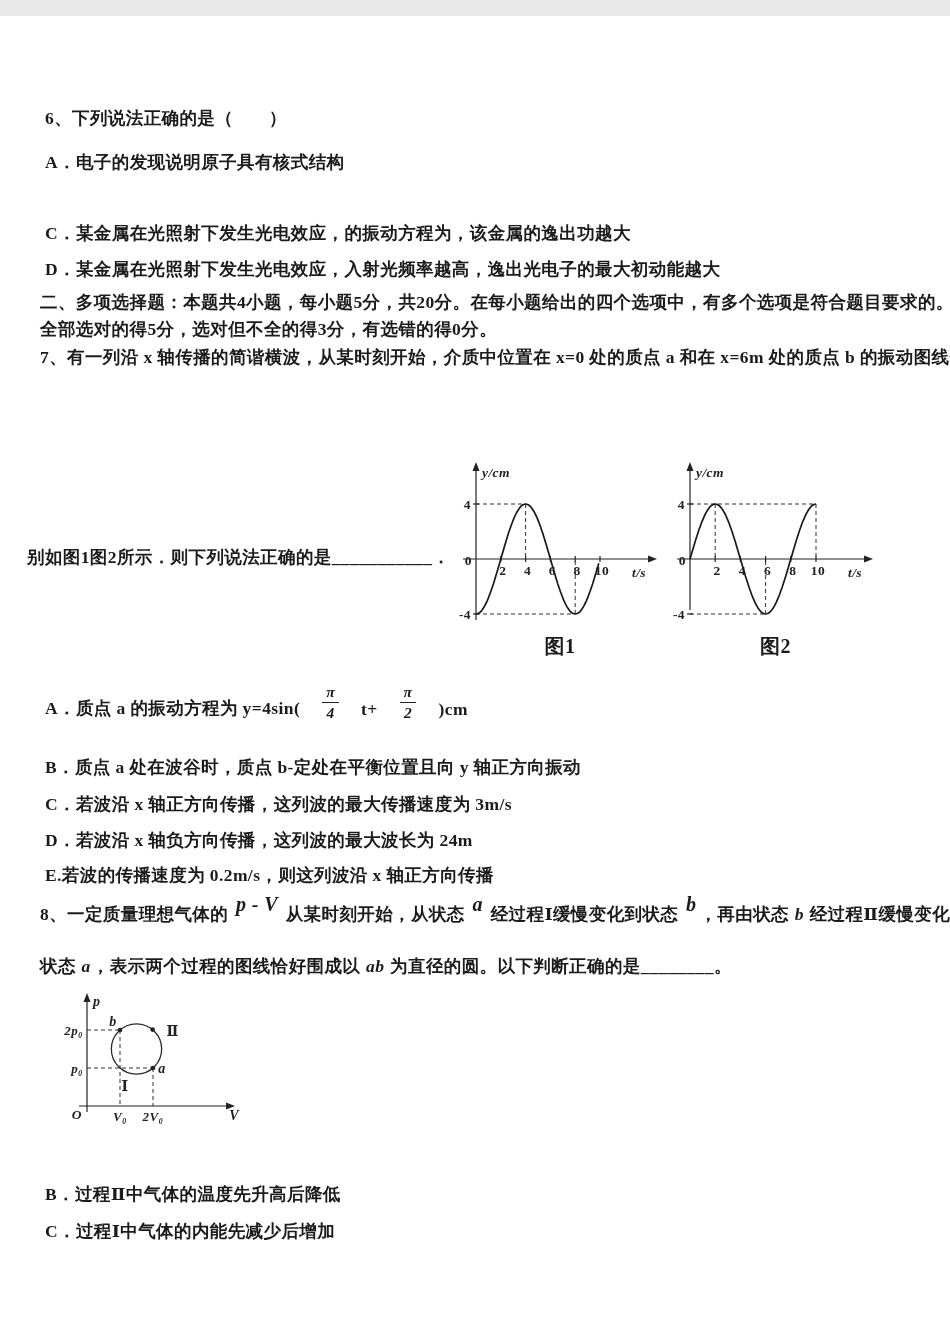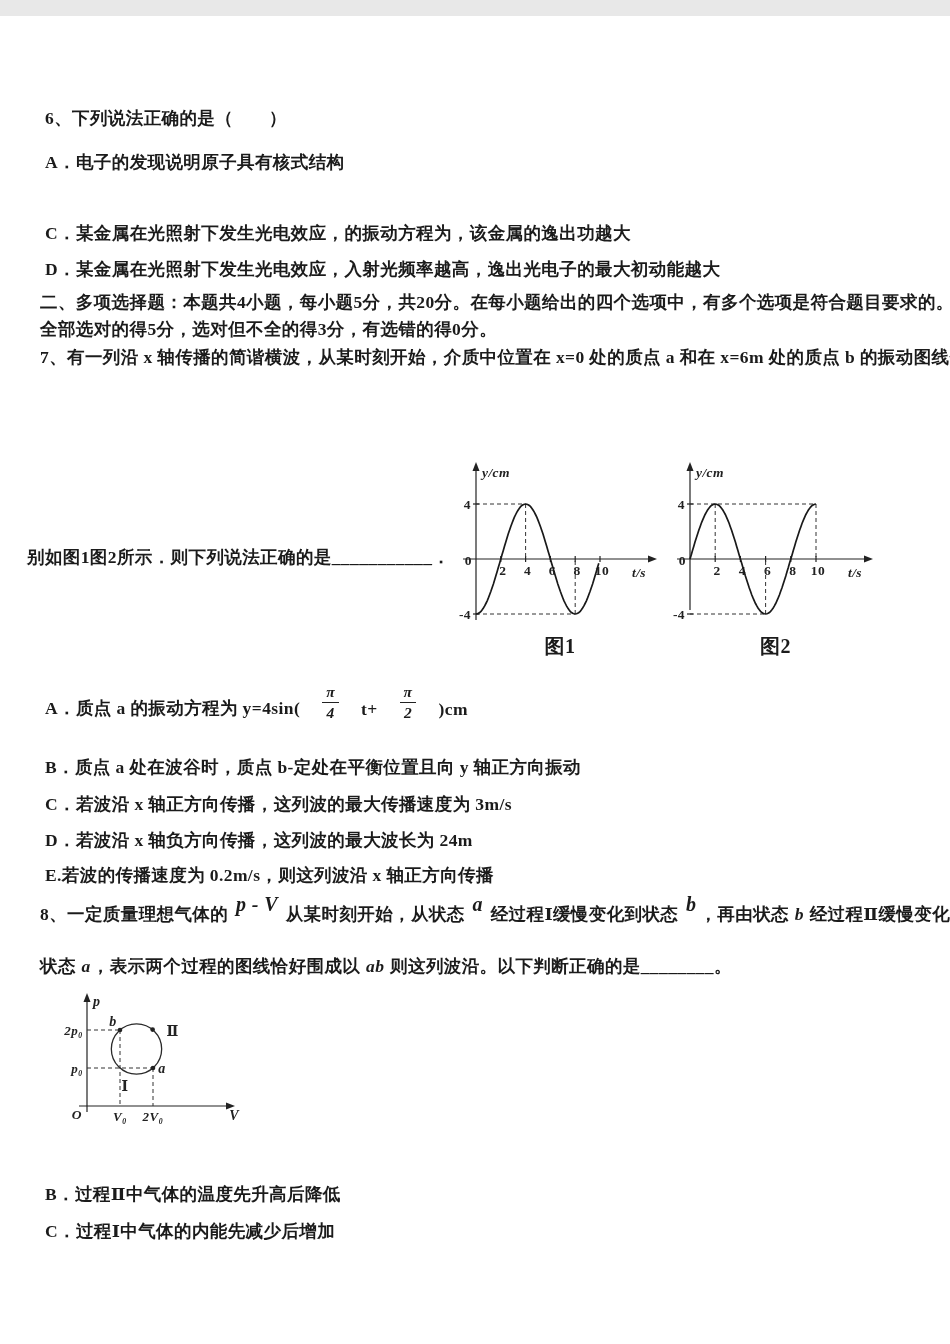--- a/index.html
+++ b/index.html
@@ -116,21 +116,21 @@
       <span class="den">2</span>
     </span>
     <span>)cm</span>
   </div>
   <div class="abs" style="left:45px;top:739px">B．质点 a 处在波谷时，质点 b-定处在平衡位置且向 y 轴正方向振动</div>
   <div class="abs" style="left:45px;top:776px">C．若波沿 x 轴正方向传播，这列波的最大传播速度为 3m/s</div>
   <div class="abs" style="left:45px;top:812px">D．若波沿 x 轴负方向传播，这列波的最大波长为 24m</div>
   <div class="abs" style="left:45px;top:847px">E.若波的传播速度为 0.2m/s，则这列波沿 x 轴正方向传播</div>
 
   <div class="abs" style="left:40px;top:886px"><span class="seg-n">8、一定质量理想气体的 </span><span class="seg-sup">p - V</span><span class="seg-n"> 从某时刻开始，从状态 </span><span class="seg-sup">a</span><span class="seg-n"> 经过程Ⅰ缓慢变化到状态 </span><span class="seg-sup">b</span><span class="seg-n">，再由状态 </span><span class="seg-i">b</span><span class="seg-n"> 经过程Ⅱ缓慢变化到</span></div>
-  <div class="abs" style="left:40px;top:938px"><span class="seg-n">状态 </span><span class="seg-i">a</span><span class="seg-n">，表示两个过程的图线恰好围成以 </span><span class="seg-i">ab</span><span class="seg-n"> 则这列波沿。以下判断正确的是________。</span></div>
+  <div class="abs" style="left:40px;top:938px"><span class="seg-n">状态 </span><span class="seg-i">a</span><span class="seg-n">，表示两个过程的图线恰好围成以 </span><span class="seg-i">ab</span><span class="seg-n"> 为直径的圆。以下判断正确的是________。</span></div>
 
   <div class="fig" style="left:52px;top:977px">
     <svg id="pv-svg" width="200" height="138">
         <line x1="27" y1="113" x2="176" y2="113" stroke="#222" stroke-width="1.2"></line>
         <polygon points="183,113 174,109.5 174,116.5" fill="#222"></polygon>
         <line x1="35" y1="7" x2="35" y2="119" stroke="#222" stroke-width="1.2"></line>
         <polygon points="35,0 31.5,9 38.5,9" fill="#222"></polygon>
         <text x="41" y="13" font-size="14" text-anchor="start" fill="#222" font-style="italic">p</text>
         <text x="182" y="127" font-size="14" text-anchor="middle" fill="#222" font-style="italic">V</text>
         <text x="30" y="126" font-size="13.5" text-anchor="end" fill="#222" font-style="italic">O</text>

